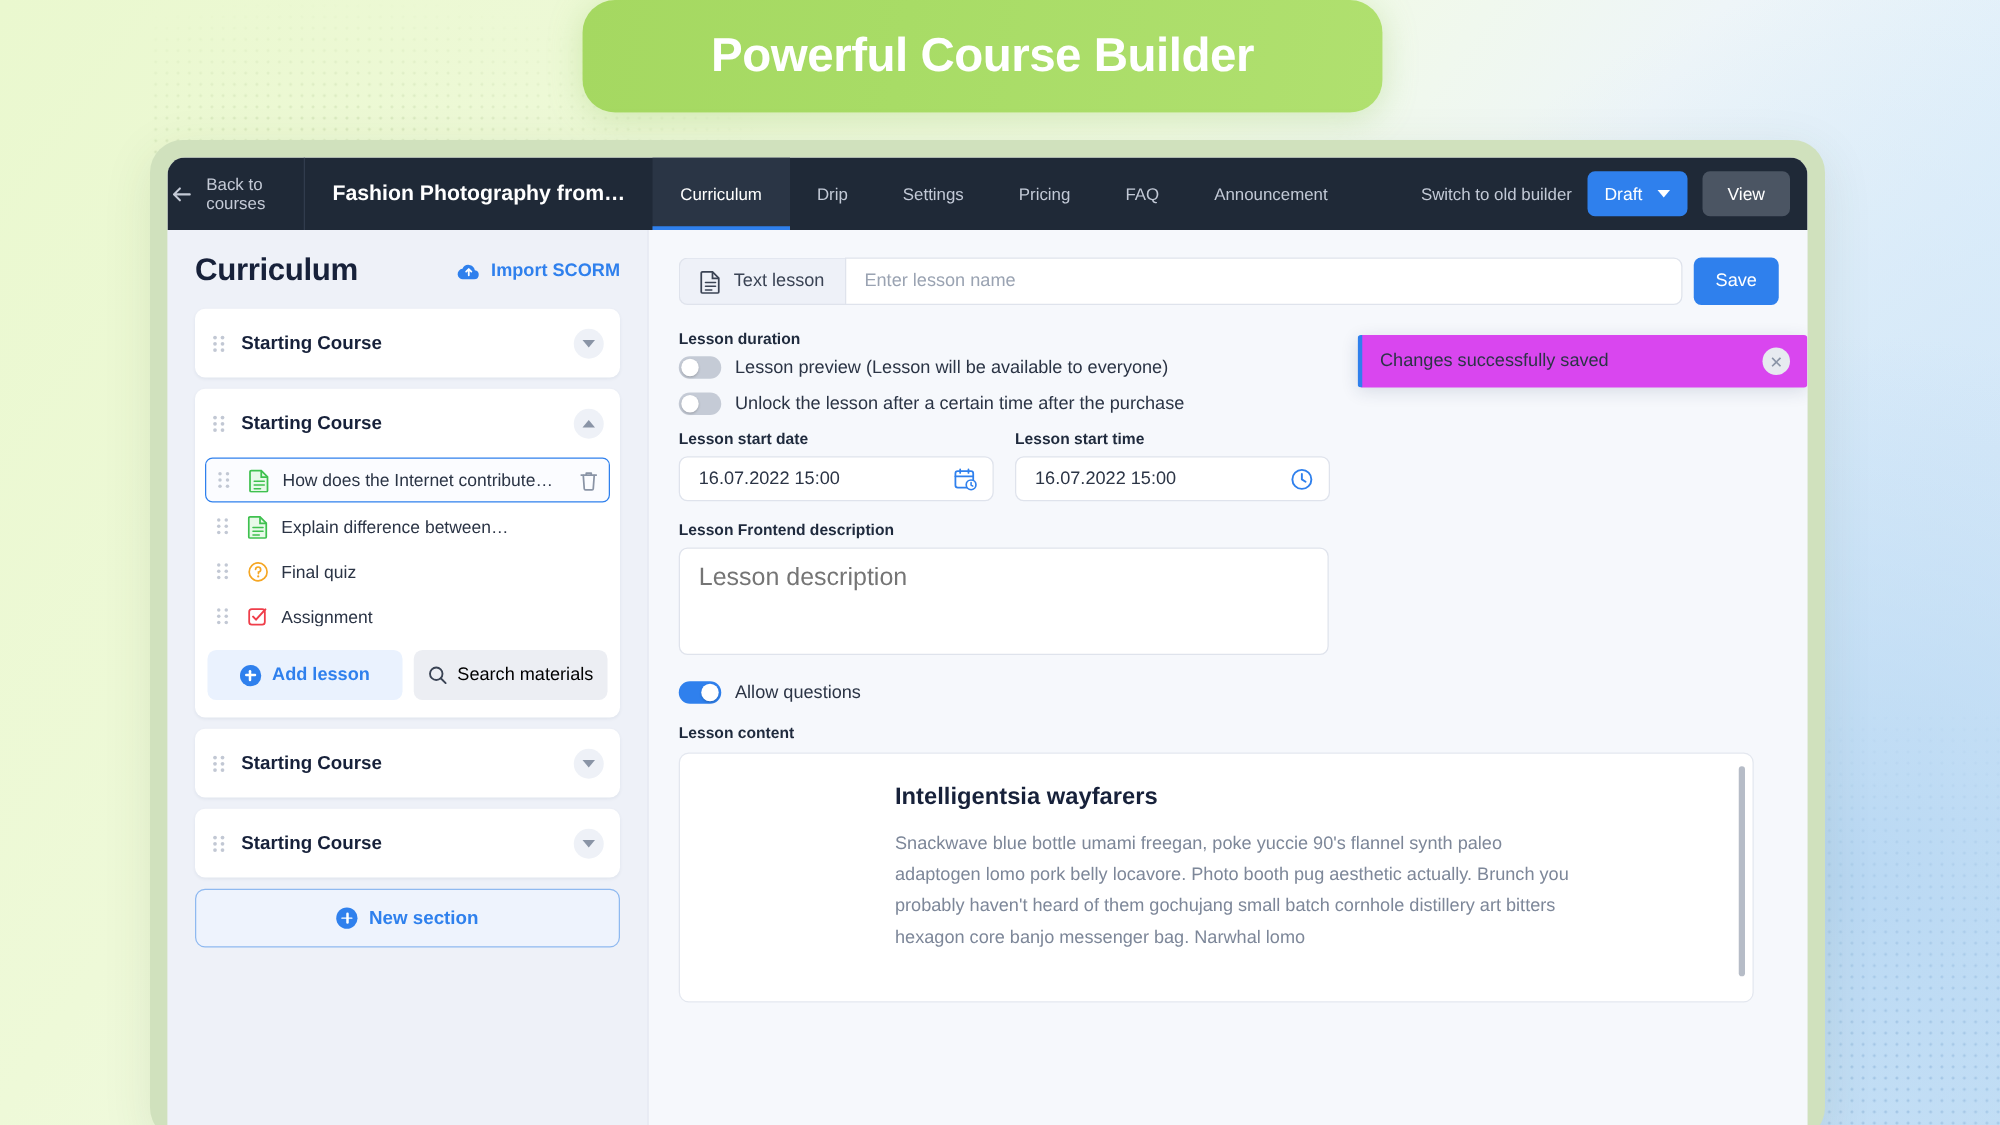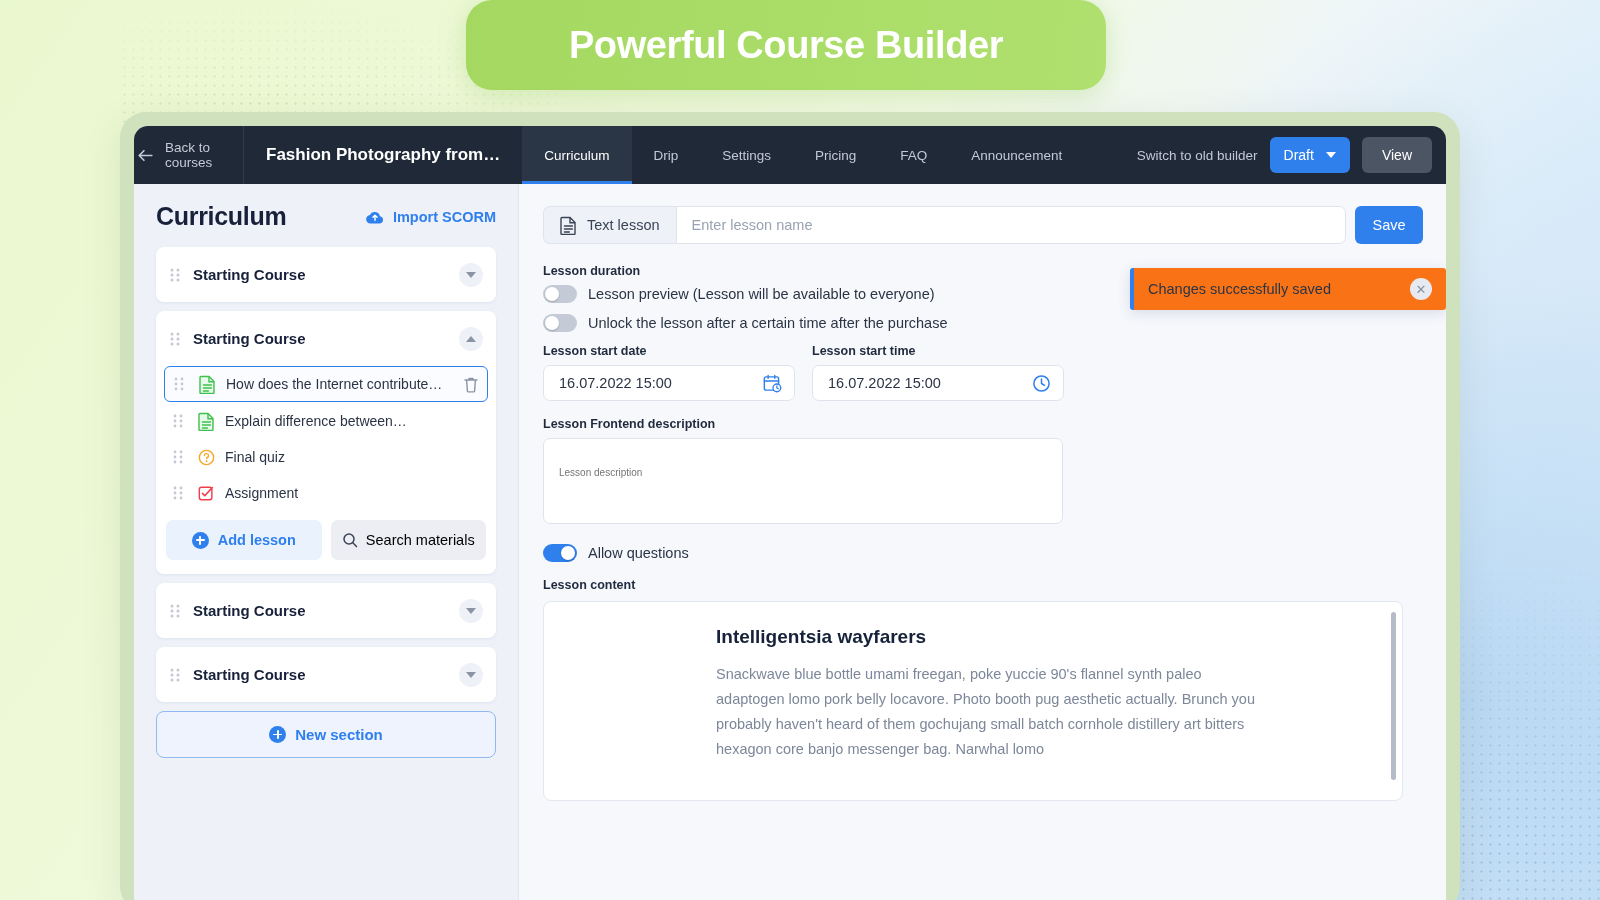--- a/index.html
+++ b/index.html
@@ -246,43 +246,43 @@
   .date-col { width: 252px; }
   .date-field {
     position: relative; height: 36px; border: 1px solid #dfe3ec; border-radius: 7px;
     background: #fff; display: flex; align-items: center; padding: 0 15px;
     font-size: 14.5px; color: #2b3445;
   }
   .field-ico { position: absolute; right: 12px; width: 19px; height: 19px; cursor: pointer; }
 
   .textarea {
     width: 520px; height: 86px; border: 1px solid #dfe3ec; border-radius: 7px;
-    background: #fff; padding: 28px 15px; font-size: 10px; color: #9aa3b2;
+    background: #fff; padding: 12px 15px; font-size: 20px; color: #9aa3b2;
     font-family: inherit; resize: none; outline: none;
   }
 
   .content-box {
     width: 860px; height: 200px; margin-top: 9px;
     background: #fff; border: 1px solid #e3e7ef; border-radius: 8px;
     position: relative; overflow: hidden;
   }
   .content-inner { padding: 24px 40px 0 172px; }
   .content-h { font-size: 19px; font-weight: bold; color: #17213a; margin-bottom: 14px; }
   .content-p {
     font-size: 14.5px; line-height: 25px; color: #7d8799; max-width: 552px;
   }
   .vscroll {
     position: absolute; right: 6px; top: 10px; width: 5px; height: 168px;
     background: #b6bcc7; border-radius: 3px;
   }
 
   
   .toast {
-    position: absolute; right: 0; top: 84px; width: 316px; height: 42px;
-    background: #f97316; border-left: 4px solid #2f80ed; border-radius: 3px;
+    position: absolute; right: 0; top: 84px; width: 360px; height: 42px;
+    background: #d946ef; border-left: 4px solid #2f80ed; border-radius: 3px;
     display: flex; align-items: center; padding: 0 14px;
     box-shadow: 0 3px 14px rgba(30,50,90,.14); z-index: 12;
   }
   .toast-text { font-size: 14.5px; color: #2b3445; flex: 1; }
   .toast-close {
     width: 22px; height: 22px; border-radius: 50%; background: #e7eaf0;
     display: flex; align-items: center; justify-content: center; cursor: pointer;
     color: #8a94a6; font-size: 13px;
   }
 </style>

